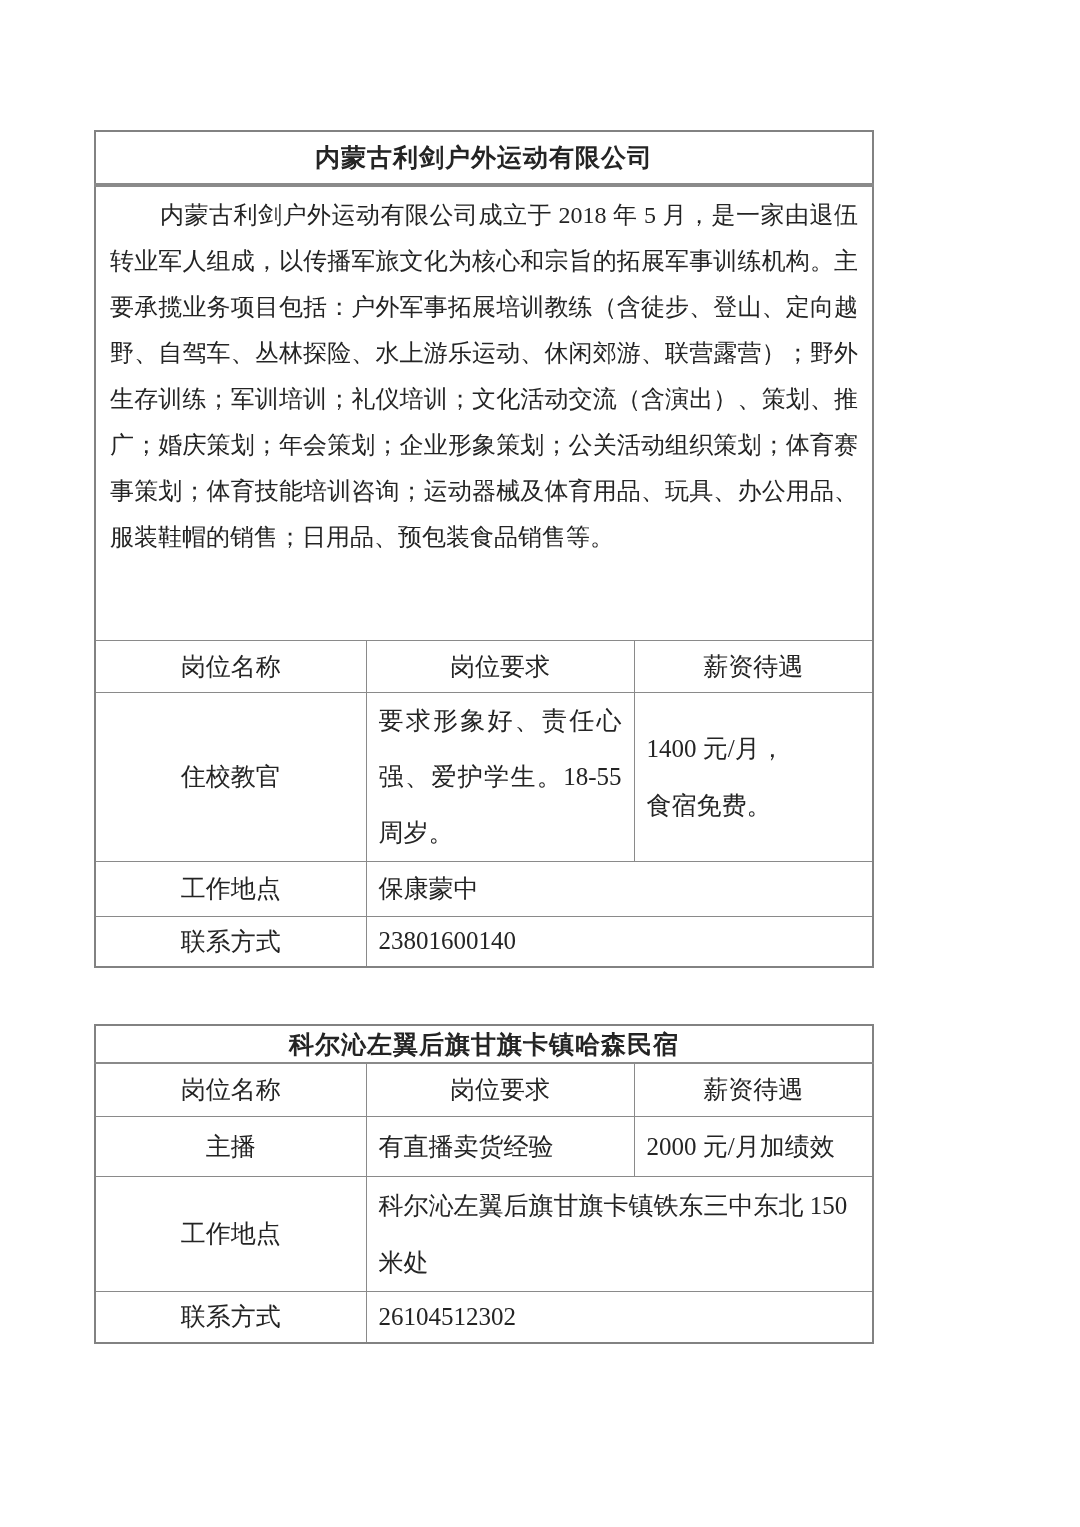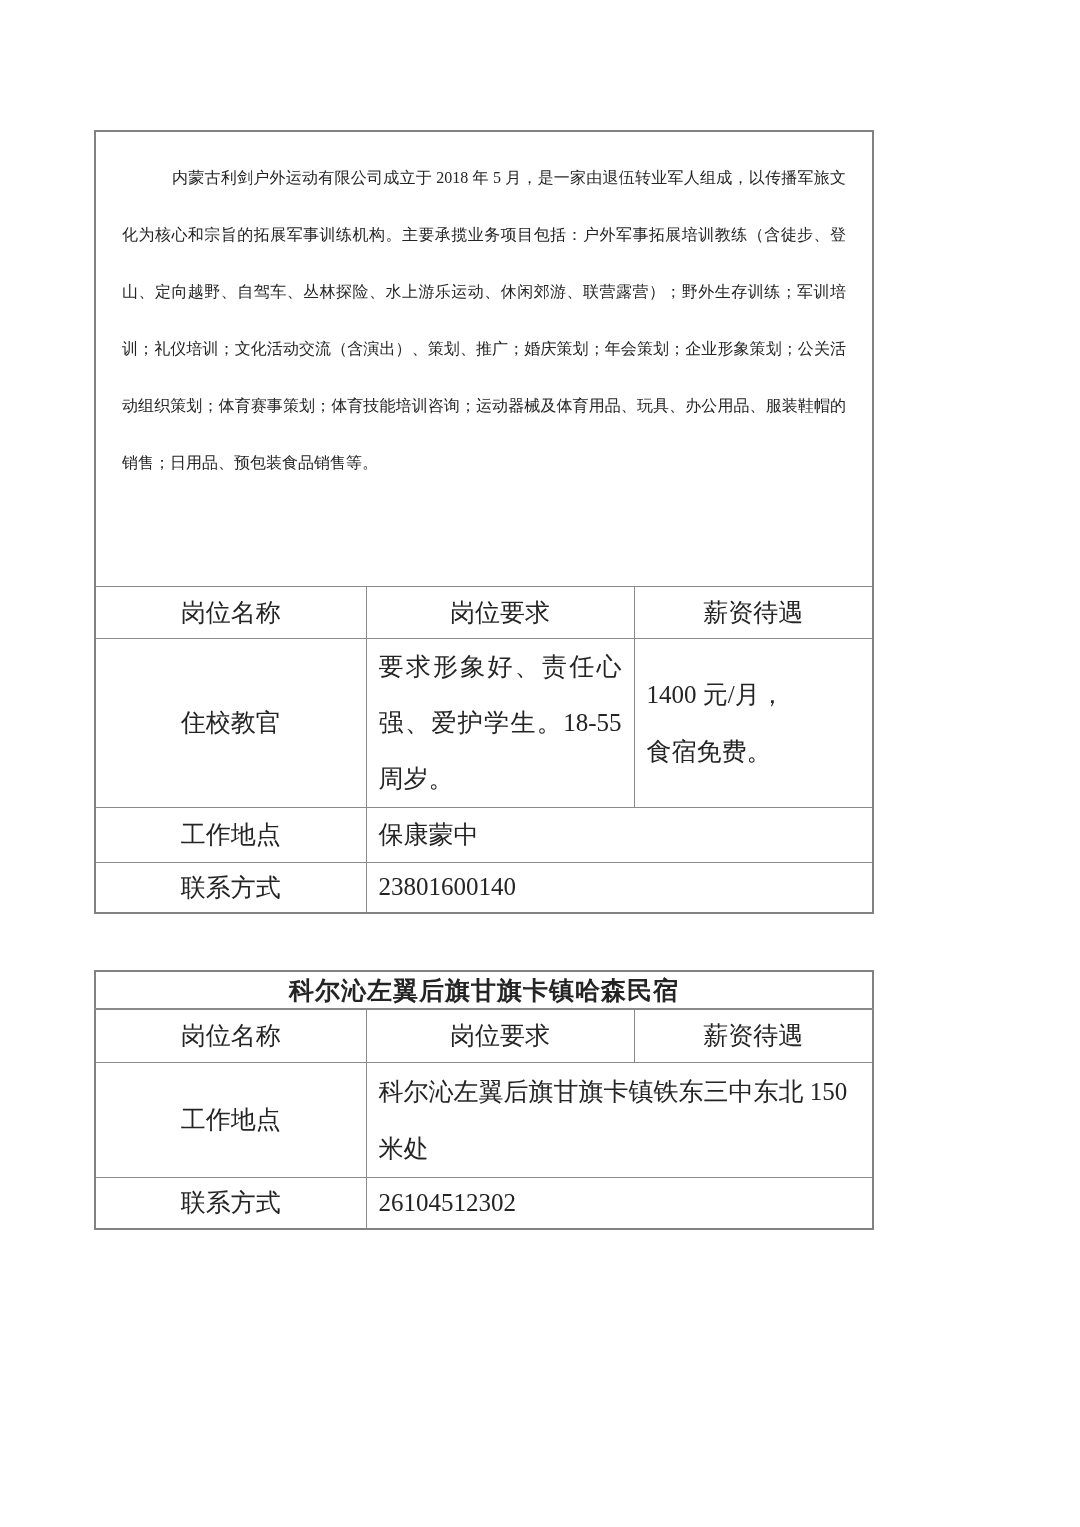--- a/index.html
+++ b/index.html
@@ -43,23 +43,23 @@
     letter-spacing: 1px;
   }
   .t1 .title-cell { border-bottom: 4px solid #8a8a8a !important; }
   .t2 .title-cell { border-bottom: 2px solid #8a8a8a !important; }
   .desc-cell {
     vertical-align: top !important;
     text-align: justify !important;
     padding: 5px 14px 0 14px !important;
   }
   .desc-cell p {
-    margin: 12px;
-    font-size: 16px;
-    line-height: 57px;
+    margin: 0;
+    font-size: 24px;
+    line-height: 46px;
     text-indent: 50px;
     text-align: justify;
   }
   td.left {
     text-align: left !important;
     padding: 0 12px !important;
   }
   td.req {
     text-align: justify !important;
     line-height: 56px;
@@ -93,20 +93,23 @@
 
 <div class="doc">
 
   <table class="jobtable t1">
     <colgroup>
       <col style="width:271px">
       <col style="width:268px">
       <col style="width:239px">
     </colgroup>
     <tbody>
+        <tr class="r-title">
+      <td colspan="3" class="title-cell">内蒙古利剑户外运动有限公司</td>
+    </tr>
     <tr class="r-desc">
       <td colspan="3" class="desc-cell">
         <p>内蒙古利剑户外运动有限公司成立于 2018 年 5 月，是一家由退伍转业军人组成，以传播军旅文化为核心和宗旨的拓展军事训练机构。主要承揽业务项目包括：户外军事拓展培训教练（含徒步、登山、定向越野、自驾车、丛林探险、水上游乐运动、休闲郊游、联营露营）；野外生存训练；军训培训；礼仪培训；文化活动交流（含演出）、策划、推广；婚庆策划；年会策划；企业形象策划；公关活动组织策划；体育赛事策划；体育技能培训咨询；运动器械及体育用品、玩具、办公用品、服装鞋帽的销售；日用品、预包装食品销售等。</p>
       </td>
     </tr>
     <tr class="r-head">
       <td>岗位名称</td>
       <td>岗位要求</td>
       <td>薪资待遇</td>
     </tr>
@@ -135,20 +138,25 @@
     </colgroup>
     <tbody>
         <tr class="r-title">
       <td colspan="3" class="title-cell">科尔沁左翼后旗甘旗卡镇哈森民宿</td>
     </tr>
     <tr class="r-head">
       <td>岗位名称</td>
       <td>岗位要求</td>
       <td>薪资待遇</td>
     </tr>
+    <tr class="r-job1">
+      <td>主播</td>
+      <td class="left">有直播卖货经验</td>
+      <td class="left">2000 元/月加绩效</td>
+    </tr>
     <tr class="r-loc">
       <td>工作地点</td>
       <td colspan="2" class="left wrap2">科尔沁左翼后旗甘旗卡镇铁东三中东北 150 米处</td>
     </tr>
     <tr class="r-contact">
       <td>联系方式</td>
       <td colspan="2" class="left">26104512302</td>
     </tr>
   </tbody>
     </table>

